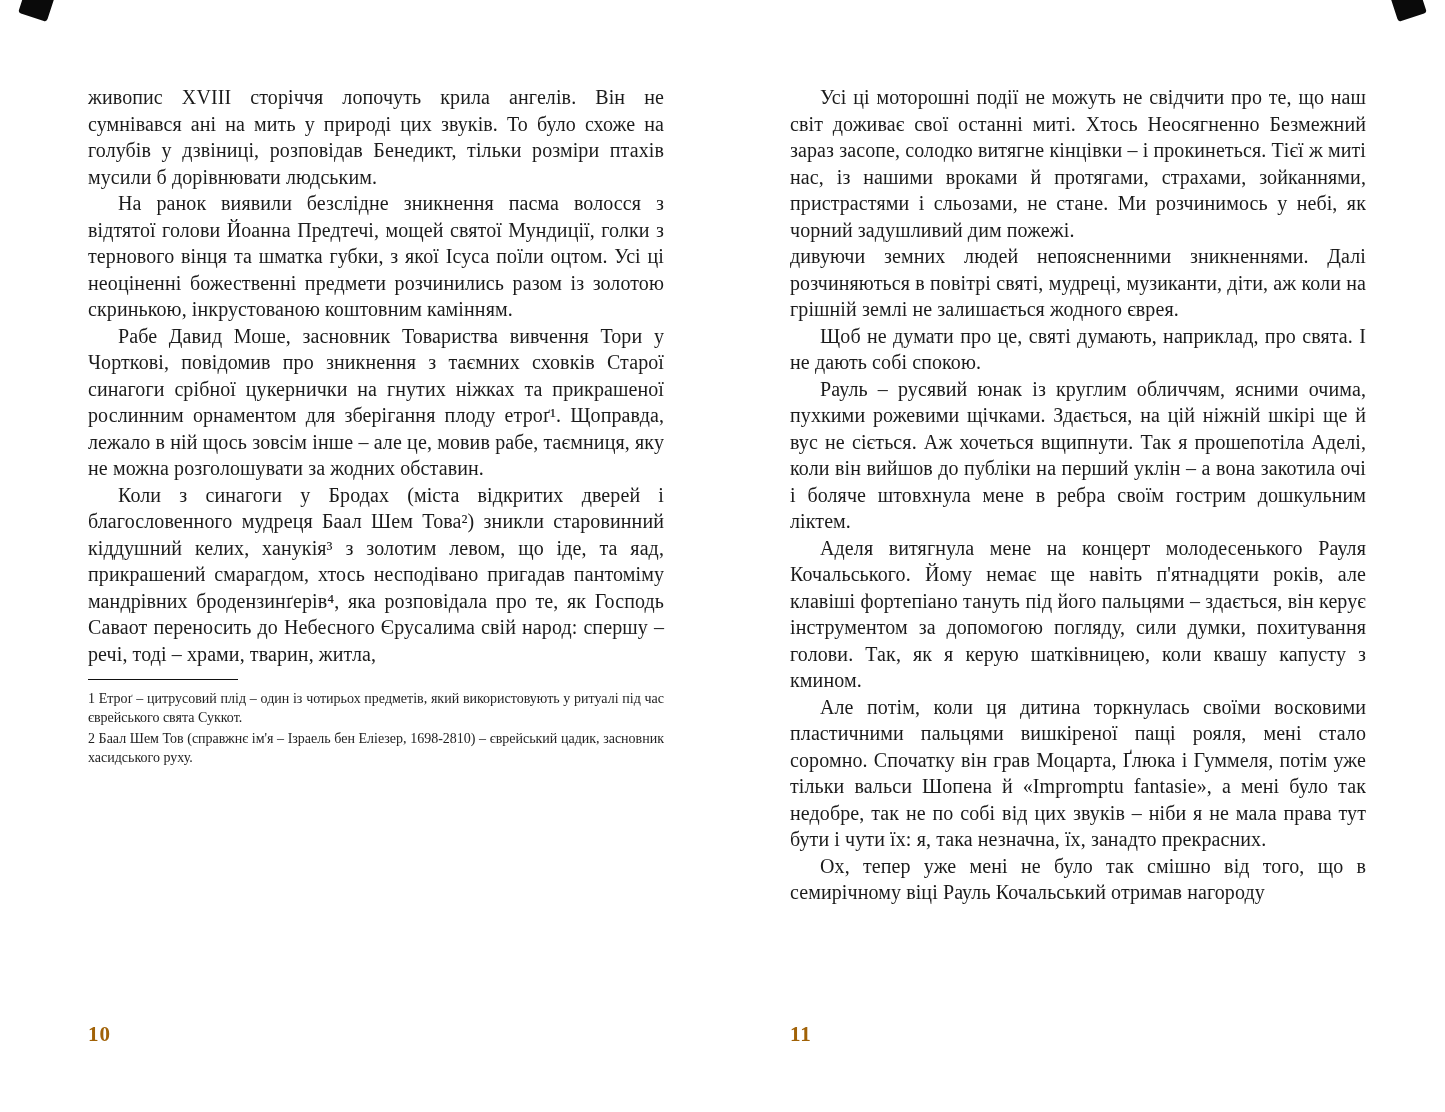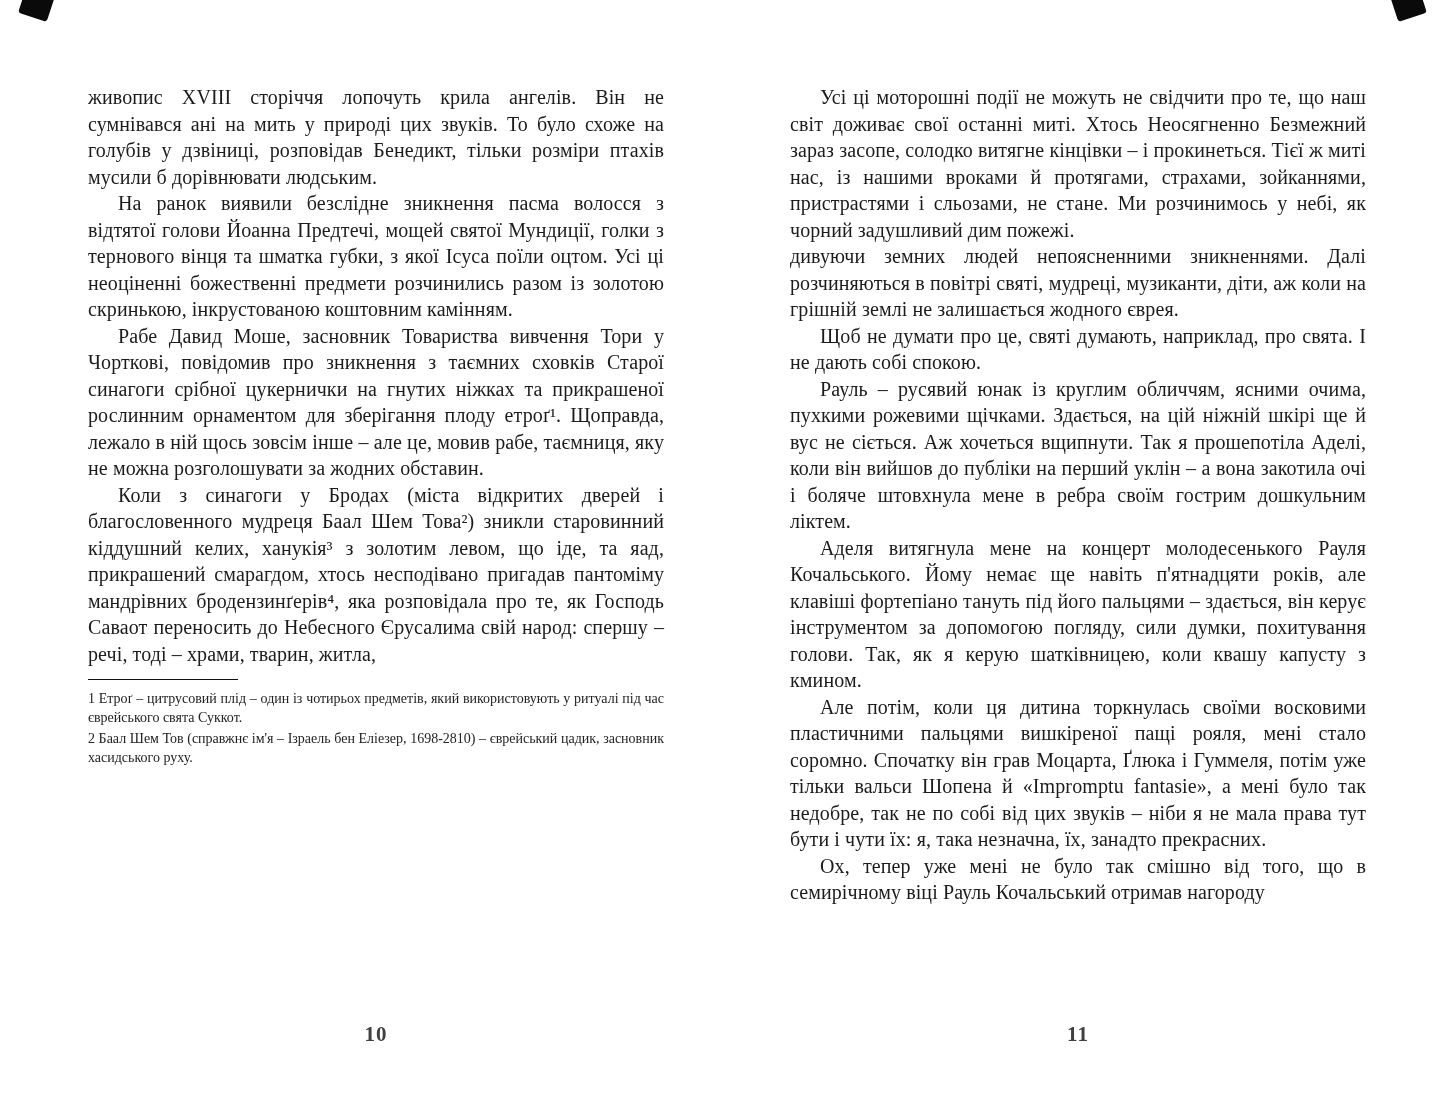--- a/index.html
+++ b/index.html
@@ -54,25 +54,24 @@
     height: 0;
     border-top: 1.5px solid #111111;
     margin-bottom: 9px;
   }
   .footnote { margin-bottom: 2px; }
   .page-number {
     position: absolute;
     top: 1022px;
     left: 0;
     width: 100%;
-    text-align: center;
     font-size: 21px;
     font-weight: bold;
     letter-spacing: 1px;
-    color: #404040;
+    color: #a16207;
   }
 </style>
 </head>
 <body>
 
 <div class="spread">
 
   <div class="corner tl"></div>
   <div class="corner tr"></div>
 

